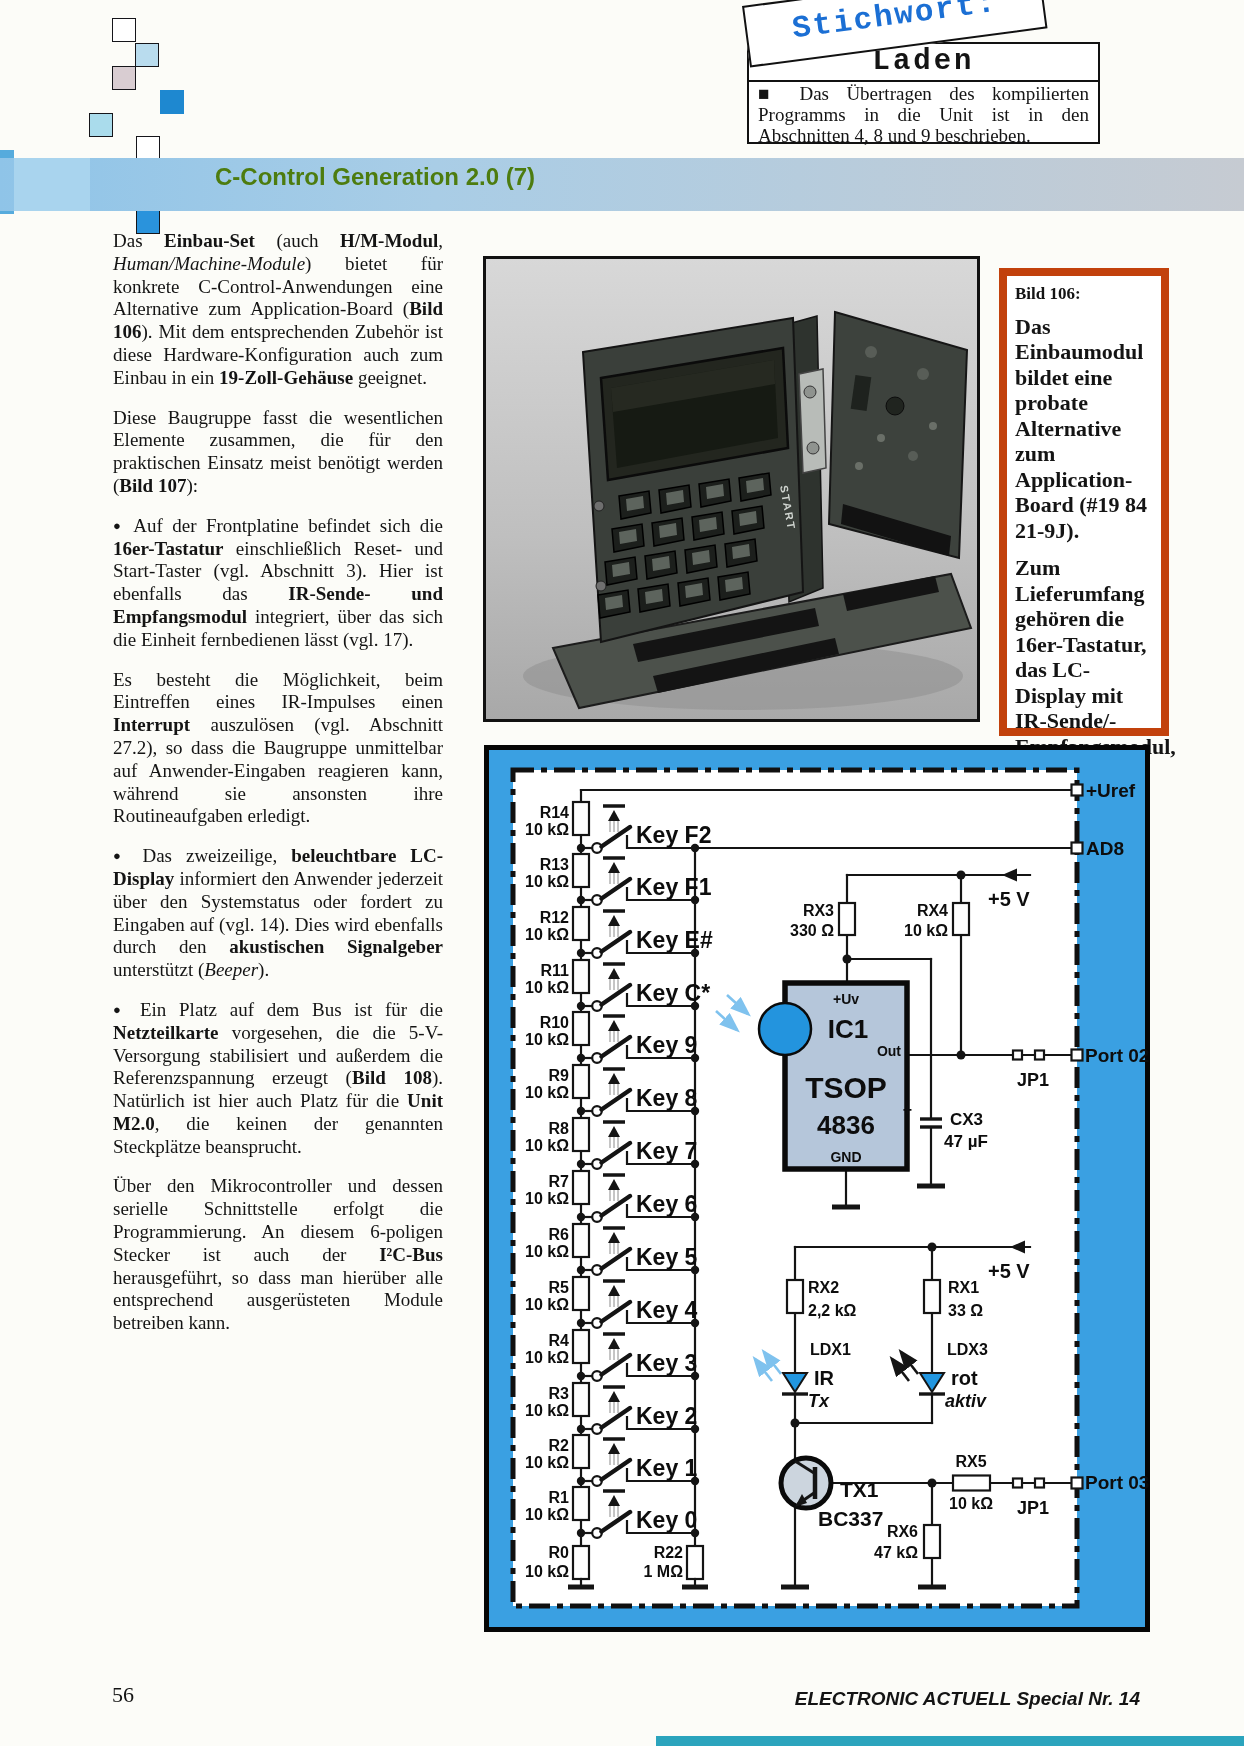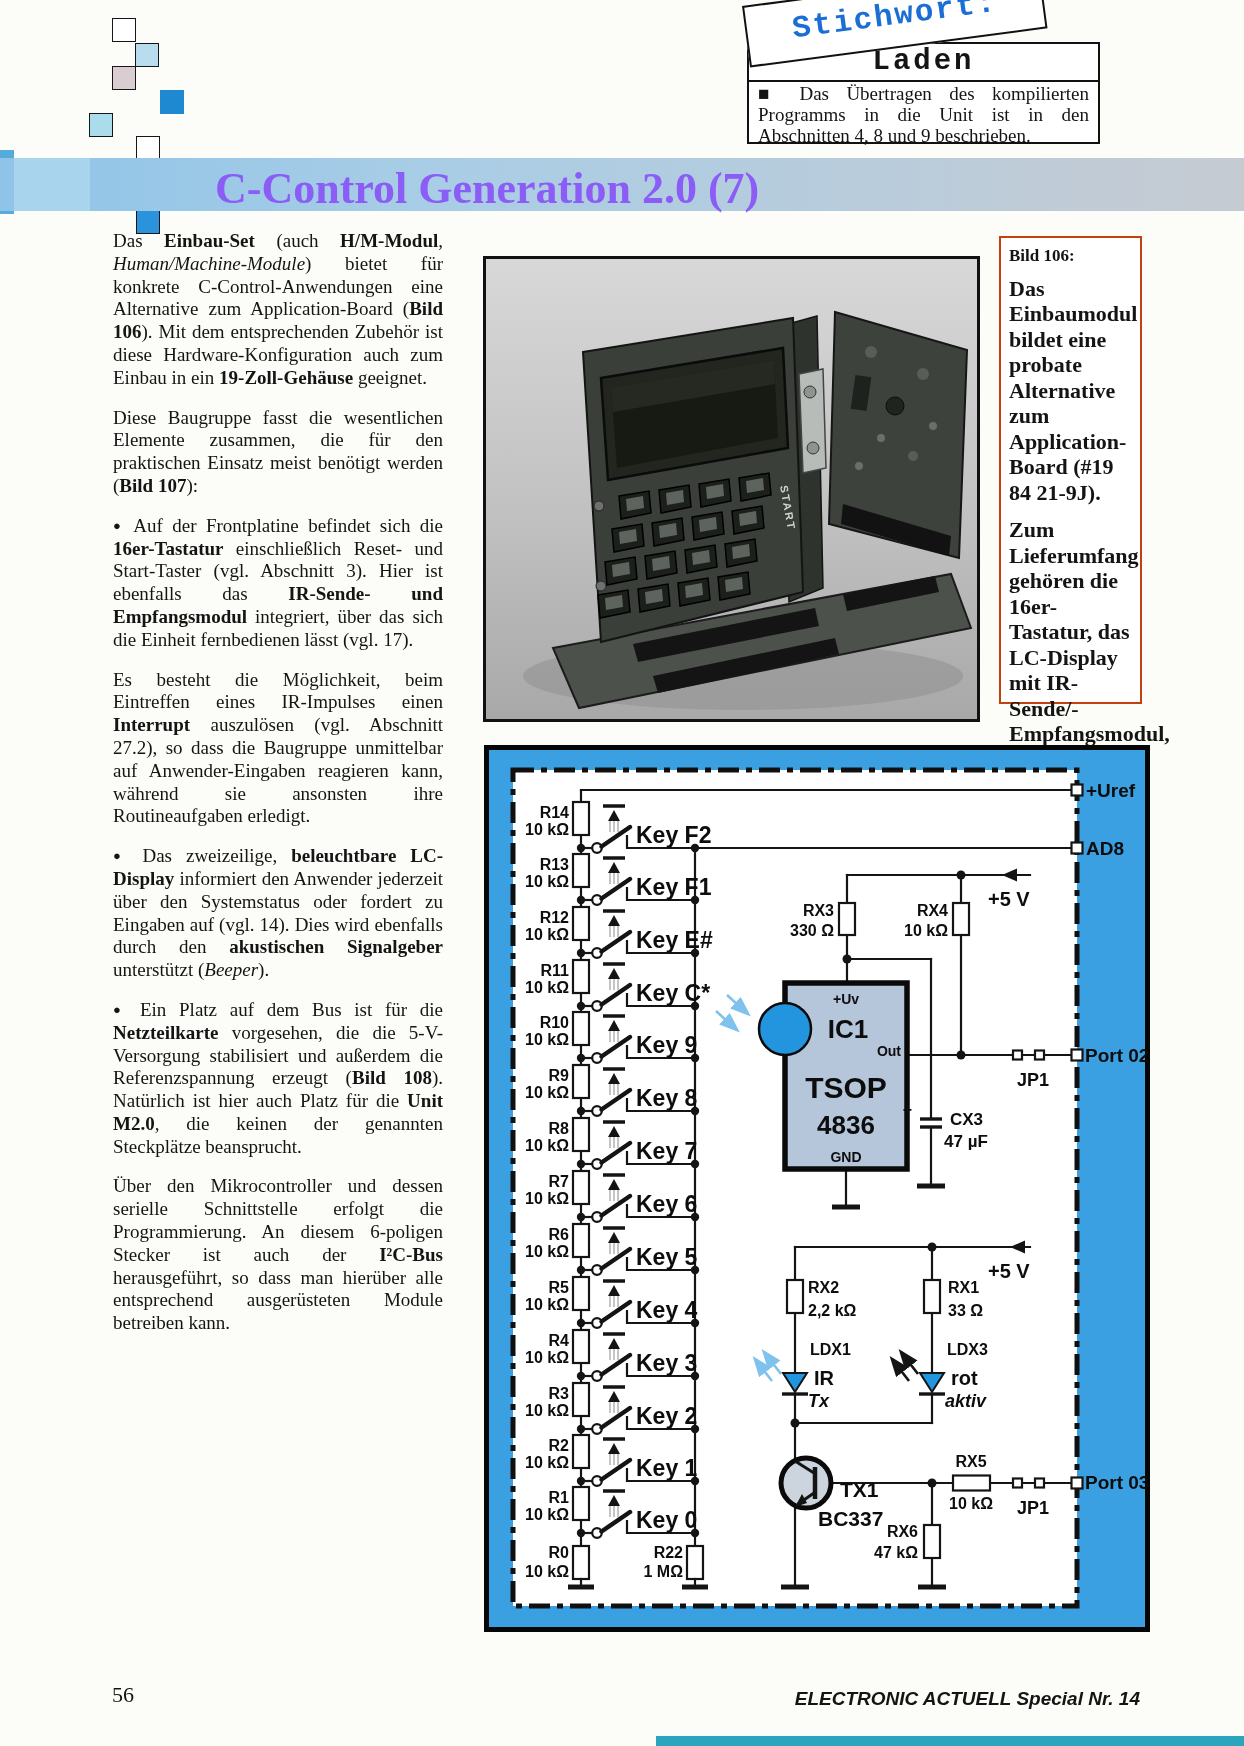--- a/index.html
+++ b/index.html
@@ -8,22 +8,22 @@
   .abs{position:absolute;}
 
   
   .sq{position:absolute;width:24px;height:24px;border:1.5px solid #15151a;box-sizing:border-box;}
 
   
   #header-bar{left:0;top:158px;width:1244px;height:53px;
     background:linear-gradient(90deg,#8fc4e8 0%,#a9cde6 35%,#c6cbd2 100%);}
   #header-left-strip{left:0;top:150px;width:14px;height:64px;background:#56abdd;}
   #header-left-block{left:14px;top:158px;width:76px;height:53px;background:#a9d4ee;}
-  #page-title{left:215px;top:163px;font-family:Liberation Serif, serif;
-    font-weight:700;font-size:44px;color:#8b5cf6;letter-spacing:0px;}
+  #page-title{left:215px;top:163px;font-family:Liberation Sans, sans-serif;
+    font-weight:700;font-size:24px;color:#4d7c0f;letter-spacing:0px;}
 
   
   #keyword-box{left:747px;top:42px;width:353px;height:40px;background:#fff;border:2px solid #111;
     box-sizing:border-box;text-align:center;font-family:"Liberation Mono",monospace;
     font-weight:700;font-size:29px;letter-spacing:3px;line-height:36px;}
   #note-box{left:747px;top:80px;width:353px;height:64px;background:#fff;border:2px solid #111;
     box-sizing:border-box;padding:2px 9px;font-size:19px;line-height:1.1;text-align:justify;}
   #stichwort-stamp{left:742px;top:6px;width:300px;height:62px;transform:rotate(-7.5deg);
     transform-origin:left top;background:#fff;border:2px solid #111;box-sizing:border-box;
     text-align:center;font-family:"Liberation Mono",monospace;font-weight:700;font-size:31px;
@@ -33,21 +33,21 @@
   #article{left:113px;top:230px;width:330px;}
   #article-heading{font-family:"Liberation Sans",sans-serif;font-weight:700;font-size:30px;
     letter-spacing:-0.5px;margin:0 0 20px 0;color:#0b0b0b;}
   .blk{margin:0 0 17px 0;font-size:19px;line-height:1.2;text-align:justify;}
   .blk span.b{font-weight:700;}
   .blk span.i{font-style:italic;}
   .blk.caption{font-weight:700;}
   .blk .dot{font-size:13px;vertical-align:2px;}
 
   
-  #fig106{left:999px;top:236px;width:143px;height:468px;background:#fff;border:2px solid #c2410c;
+  #fig106{left:999px;top:268px;width:170px;height:468px;background:#fff;border:8px solid #c2410c;
     box-sizing:border-box;padding:8px 8px;}
   #fig106 .t{font-weight:700;font-size:17px;margin:0 0 10px 0;line-height:1.15;}
   #fig106 p{font-weight:700;font-size:22px;line-height:1.16;margin:0 0 12px 0;text-align:left;}
 
   
   #photo{left:483px;top:256px;}
   #diagram{left:484px;top:745px;}
 
   
   .st{font-family:"Liberation Sans",sans-serif;font-weight:700;fill:#0d0d0d;}

